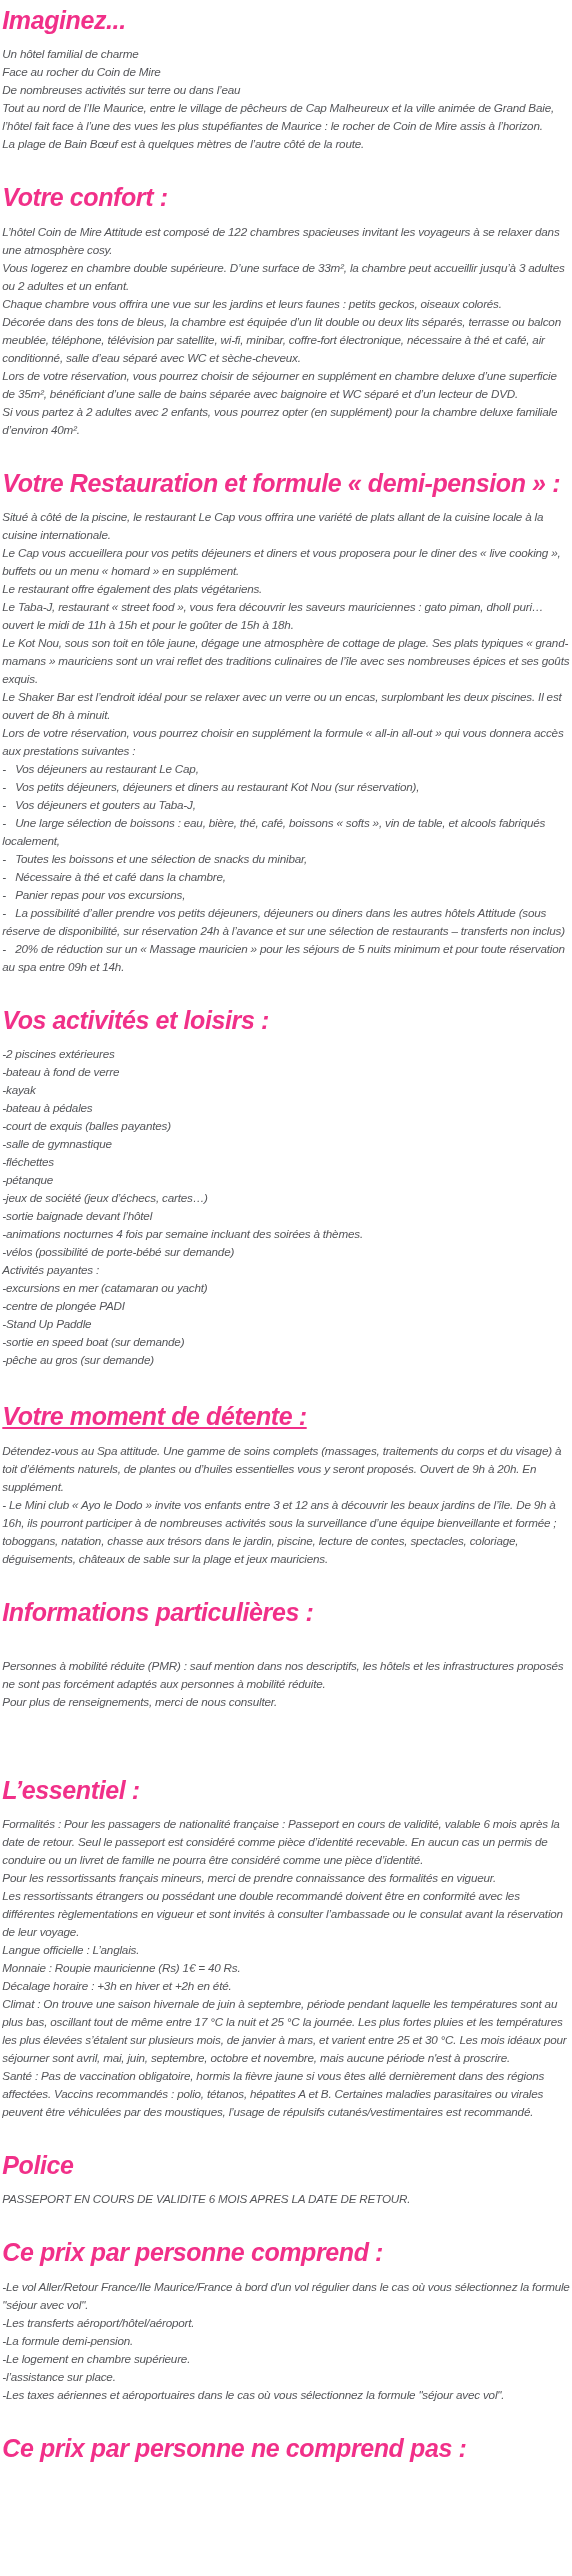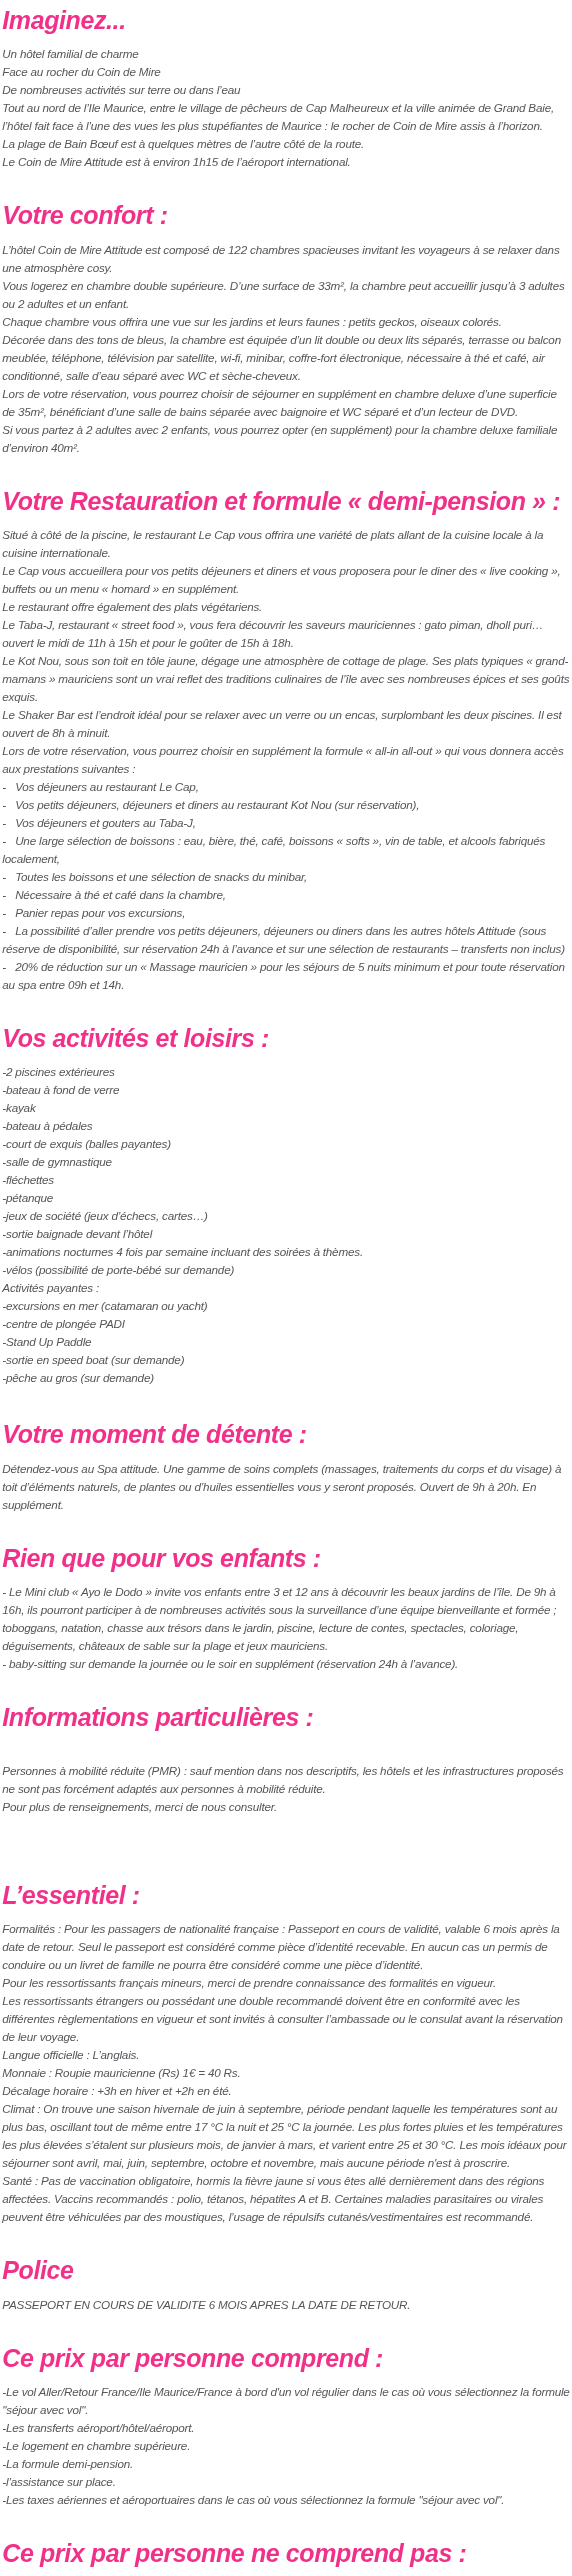--- a/index.html
+++ b/index.html
@@ -31,39 +31,38 @@
     line-height: 18px;
     font-style: italic;
     font-weight: 400;
     letter-spacing: -0.2px;
     color: var(--body-color, #55565a);
     white-space: pre-wrap;
   }
   
   #sec-informations-particulieres .sec-body { padding-top: 19.6px; }
   #sec-essentiel .sec-title { margin-top: 65px; }
-  #sec-moment-detente .sec-title { margin-top: 33px; }
+  #sec-moment-detente .sec-title { margin-top: 33px; text-decoration: underline; }
 </style>
 </head>
 <body style="background: rgb(255, 255, 255);">
 
 <main class="page">
     <section class="sec" id="sec-imaginez">
       <h2 class="sec-title">Imaginez...</h2>
       <div class="sec-body">
         <p class="para">Un hôtel familial de charme</p>
         <p class="para">Face au rocher du Coin de Mire</p>
         <p class="para">De nombreuses activités sur terre ou dans l’eau</p>
       </div>
     </section>
     <section class="sec" id="sec-votre-hotel">
       <div class="sec-body">
         <p class="para">Tout au nord de l’Ile Maurice, entre le village de pêcheurs de Cap Malheureux et la ville animée de Grand Baie, l’hôtel fait face à l’une des vues les plus stupéfiantes de Maurice : le rocher de Coin de Mire assis à l’horizon.</p>
         <p class="para">La plage de Bain Bœuf est à quelques mètres de l’autre côté de la route.</p>
-        <p class="para">Le Coin de Mire Attitude est à environ 1h15 de l’aéroport international.</p>
       </div>
     </section>
     <section class="sec" id="sec-votre-confort">
       <h2 class="sec-title">Votre confort :</h2>
       <div class="sec-body">
         <p class="para">L’hôtel Coin de Mire Attitude est composé de 122 chambres spacieuses invitant les voyageurs à se relaxer dans une atmosphère cosy.</p>
         <p class="para">Vous logerez en chambre double supérieure. D’une surface de 33m², la chambre peut accueillir jusqu’à 3 adultes ou 2 adultes et un enfant.</p>
         <p class="para">Chaque chambre vous offrira une vue sur les jardins et leurs faunes : petits geckos, oiseaux colorés.</p>
         <p class="para">Décorée dans des tons de bleus, la chambre est équipée d’un lit double ou deux lits séparés, terrasse ou balcon meublée, téléphone, télévision par satellite, wi-fi, minibar, coffre-fort électronique, nécessaire à thé et café, air conditionné, salle d’eau séparé avec WC et sèche-cheveux.</p>
         <p class="para">Lors de votre réservation, vous pourrez choisir de séjourner en supplément en chambre deluxe d’une superficie de 35m², bénéficiant d’une salle de bains séparée avec baignoire et WC séparé et d’un lecteur de DVD.</p>
@@ -114,24 +113,22 @@
         <p class="para">-pêche au gros (sur demande)</p>
       </div>
     </section>
     <section class="sec" id="sec-moment-detente">
       <h2 class="sec-title">Votre moment de détente :</h2>
       <div class="sec-body">
         <p class="para">Détendez-vous au Spa attitude. Une gamme de soins complets (massages, traitements du corps et du visage) à toit d’éléments naturels, de plantes ou d’huiles essentielles vous y seront proposés. Ouvert de 9h à 20h. En supplément.</p>
       </div>
     </section>
     <section class="sec" id="sec-enfants">
-      <h2 class="sec-title">Rien que pour vos enfants :</h2>
       <div class="sec-body">
         <p class="para">- Le Mini club « Ayo le Dodo » invite vos enfants entre 3 et 12 ans à découvrir les beaux jardins de l’île. De 9h à 16h, ils pourront participer à de nombreuses activités sous la surveillance d’une équipe bienveillante et formée ; toboggans, natation, chasse aux trésors dans le jardin, piscine, lecture de contes, spectacles, coloriage, déguisements, châteaux de sable sur la plage et jeux mauriciens.</p>
-        <p class="para">- baby-sitting sur demande la journée ou le soir en supplément (réservation 24h à l’avance).</p>
       </div>
     </section>
     <section class="sec" id="sec-informations-particulieres">
       <h2 class="sec-title">Informations particulières :</h2>
       <div class="sec-body">
         <p class="para">Personnes à mobilité réduite (PMR) : sauf mention dans nos descriptifs, les hôtels et les infrastructures proposés ne sont pas forcément adaptés aux personnes à mobilité réduite.</p>
         <p class="para">Pour plus de renseignements, merci de nous consulter.</p>
       </div>
     </section>
     <section class="sec" id="sec-essentiel">
@@ -151,22 +148,22 @@
       <h2 class="sec-title">Police</h2>
       <div class="sec-body">
         <p class="para">PASSEPORT EN COURS DE VALIDITE 6 MOIS APRES LA DATE DE RETOUR.</p>
       </div>
     </section>
     <section class="sec" id="sec-prix-comprend">
       <h2 class="sec-title">Ce prix par personne comprend :</h2>
       <div class="sec-body">
         <p class="para">-Le vol Aller/Retour France/Ile Maurice/France à bord d'un vol régulier dans le cas où vous sélectionnez la formule "séjour avec vol".</p>
         <p class="para">-Les transferts aéroport/hôtel/aéroport.</p>
+        <p class="para">-La formule demi-pension.</p>
         <p class="para">-Le logement en chambre supérieure.</p>
-        <p class="para">-La formule demi-pension.</p>
         <p class="para">-l’assistance sur place.</p>
         <p class="para">-Les taxes aériennes et aéroportuaires dans le cas où vous sélectionnez la formule "séjour avec vol".</p>
       </div>
     </section>
     <section class="sec" id="sec-prix-ne-comprend-pas">
       <h2 class="sec-title">Ce prix par personne ne comprend pas :</h2>
     </section>
   </main>
 
 

